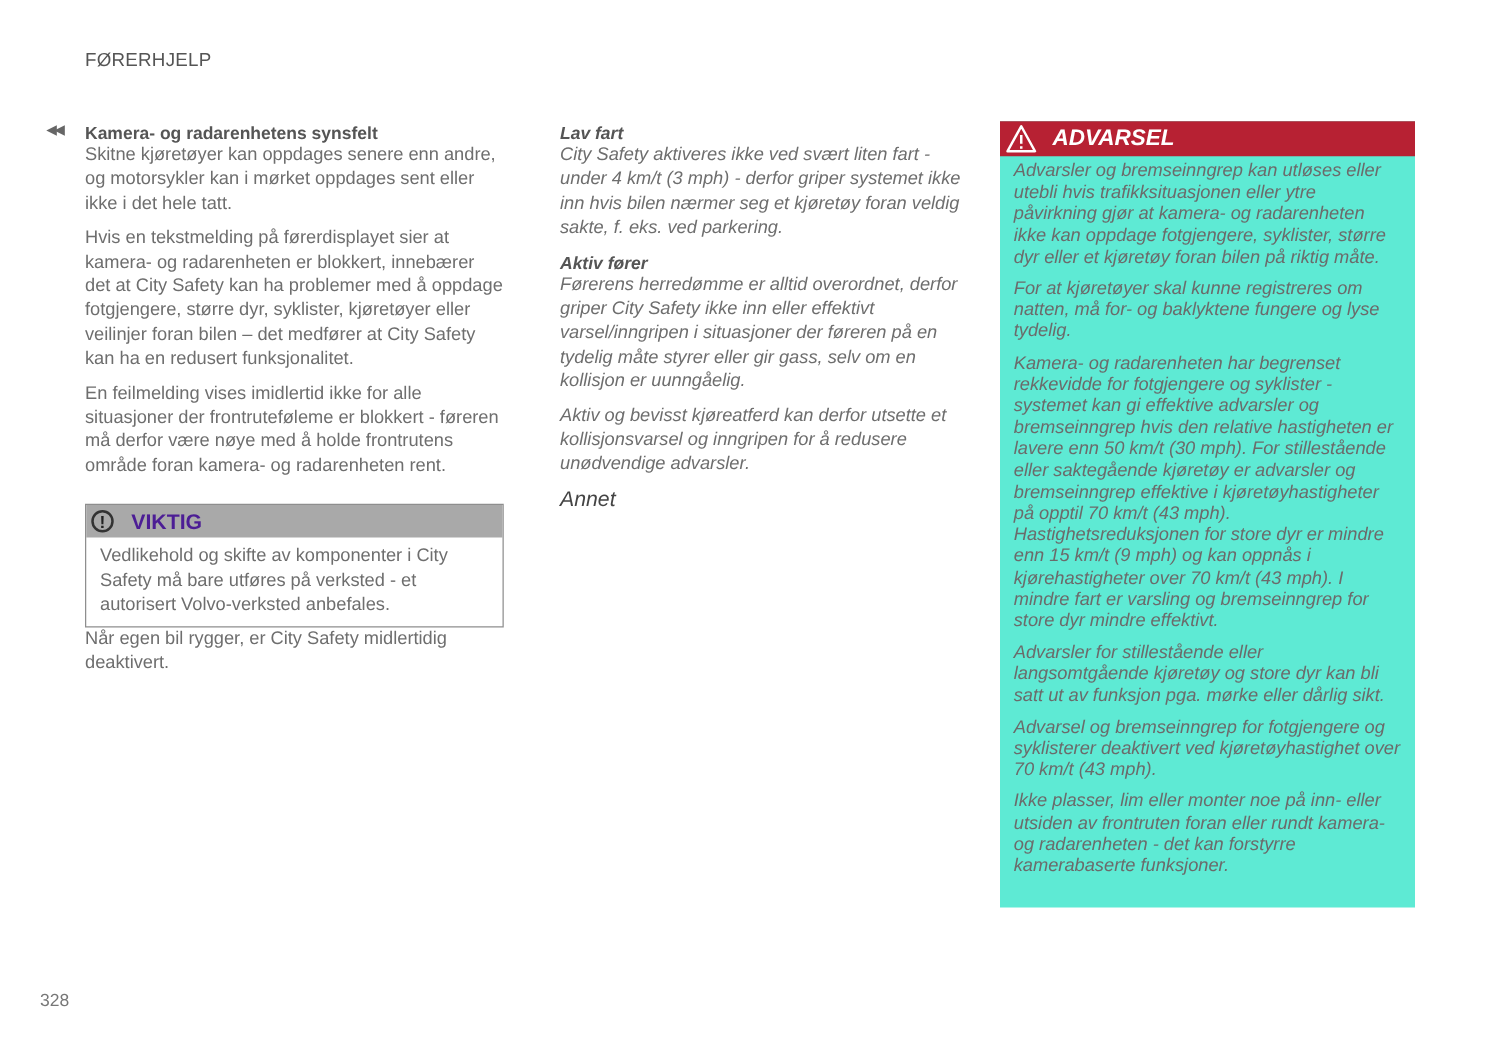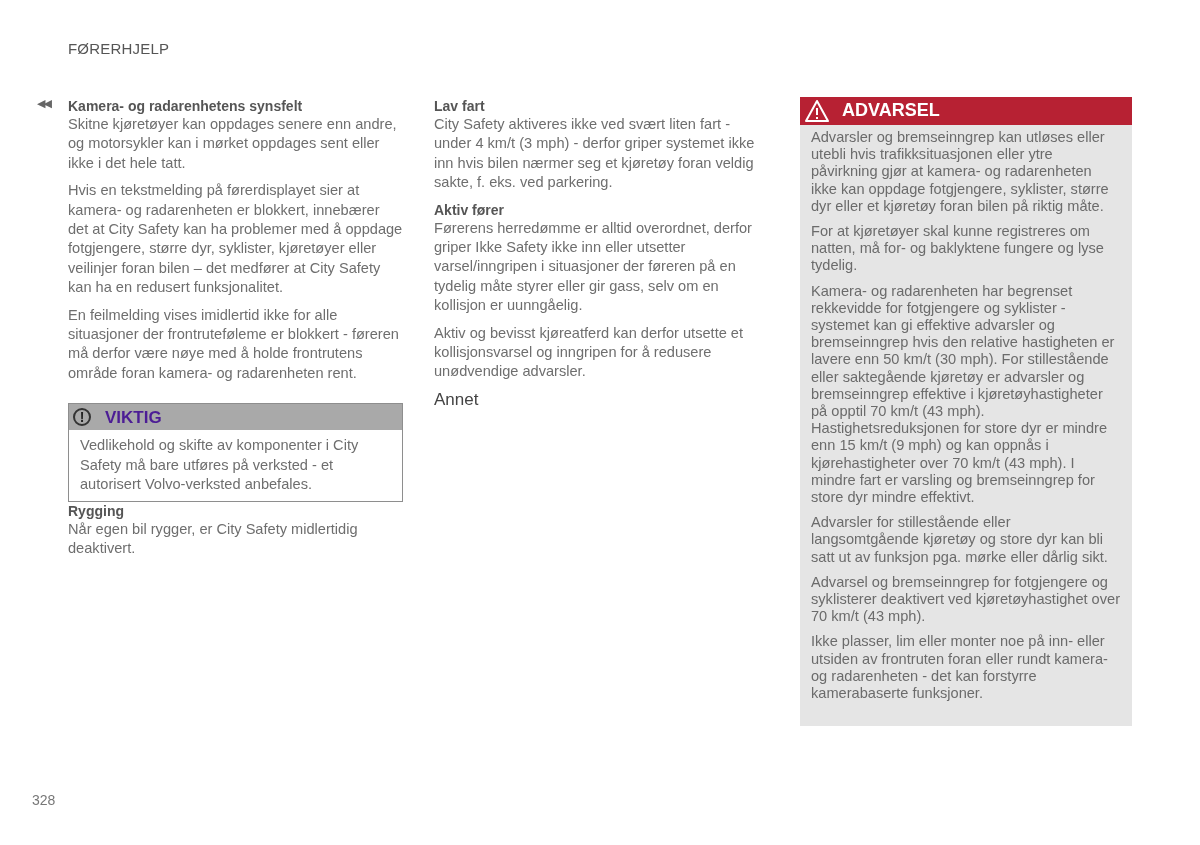--- a/index.html
+++ b/index.html
@@ -3,32 +3,32 @@
 <meta charset="utf-8">
 <style>
   html, body { margin: 0; padding: 0; }
   body {
     width: 1200px; height: 845px; background: #ffffff; position: relative; overflow: hidden;
     font-family: "Liberation Sans", sans-serif; color: #6e6e6e;
   }
   .header { position: absolute; left: 68px; top: 40px; font-size: 15px; color: #555; letter-spacing: 0.2px; }
   .col { position: absolute; top: 97px; font-size: 14.6px; line-height: 19.4px; }
   .col1 { left: 68px; width: 335px; }
-  .col2 { left: 434px; width: 335px; }
+  .col2 { left: 448px; width: 335px; font-style: italic; }
   .col3 { left: 800px; width: 332px; }
   .back-icon { position: absolute; left: 37px; top: 97px; font-size: 11px; color: #666; letter-spacing: -2px; }
   .subhead { font-weight: bold; color: #555; font-size: 14px; line-height: 18px; }
   p { margin: 0 0 8px 0; }
   .section-title { font-size: 17px; color: #444; margin: 14px 0 10px 0; }
   .viktig { border: 1px solid #8e8e8e; margin-top: 20px; }
   .viktig-head { background: #a9a9a9; height: 26px; display: flex; align-items: center; padding-left: 4px; }
   .viktig-icon { width: 18px; height: 18px; border: 2px solid #333; border-radius: 50%; display: flex; align-items: center; justify-content: center; font-weight: bold; font-size: 14px; color: #222; box-sizing: border-box; }
   .viktig-title { color: #4c1d95; font-weight: bold; font-size: 17px; margin-left: 14px; }
   .viktig-body { padding: 6px 10px 6px 11px; font-size: 14.6px; line-height: 19.4px; }
-  .advarsel { background: #e5e5e5; }
+  .advarsel { background: #5eead4; font-style: italic; }
   .advarsel-head { background: #b72133; height: 28px; display: flex; align-items: center; padding-left: 4px; }
   .advarsel-icon { width: 26px; height: 24px; }
   .advarsel-title { color: #fff; font-weight: bold; font-size: 18px; margin-left: 12px; }
   .advarsel-body { padding: 4px 11px 8px 11px; font-size: 14.6px; line-height: 17.2px; color: #6b6b6b; }
   .advarsel-body p { margin-bottom: 8px; }
   .page-num { position: absolute; left: 32px; top: 792px; font-size: 14px; color: #777; }
 </style>
 </head>
 <body>
 
@@ -43,29 +43,28 @@
   <p>En feilmelding vises imidlertid ikke for alle situasjoner der frontruteføleme er blokkert - føreren må derfor være nøye med å holde frontrutens område foran kamera- og radarenheten rent.</p>
 
   <div class="viktig">
     <div class="viktig-head">
       <div class="viktig-icon">!</div>
       <span class="viktig-title">VIKTIG</span>
     </div>
     <div class="viktig-body">Vedlikehold og skifte av komponenter i City Safety må bare utføres på verksted - et autorisert Volvo-verksted anbefales.</div>
   </div>
 
-  <div class="subhead">Rygging</div>
   <p>Når egen bil rygger, er City Safety midlertidig deaktivert.</p>
 </div>
 
 <div class="col col2">
   <div class="subhead">Lav fart</div>
   <p>City Safety aktiveres ikke ved svært liten fart - under 4 km/t (3 mph) - derfor griper systemet ikke inn hvis bilen nærmer seg et kjøretøy foran veldig sakte, f. eks. ved parkering.</p>
   <div class="subhead">Aktiv fører</div>
-  <p>Førerens herredømme er alltid overordnet, derfor griper Ikke Safety ikke inn eller utsetter varsel/inngripen i situasjoner der føreren på en tydelig måte styrer eller gir gass, selv om en kollisjon er uunngåelig.</p>
+  <p>Førerens herredømme er alltid overordnet, derfor griper City Safety ikke inn eller effektivt varsel/inngripen i situasjoner der føreren på en tydelig måte styrer eller gir gass, selv om en kollisjon er uunngåelig.</p>
   <p>Aktiv og bevisst kjøreatferd kan derfor utsette et kollisjonsvarsel og inngripen for å redusere unødvendige advarsler.</p>
   <div class="section-title" style="margin-top:2px;">Annet</div>
 </div>
 
 <div class="col col3">
   <div class="advarsel">
     <div class="advarsel-head">
       <svg class="advarsel-icon" viewBox="0 0 26 24">
         <path d="M13 2 L24 22 L2 22 Z" fill="none" stroke="#fff" stroke-width="2" stroke-linejoin="round"></path>
         <rect x="12" y="9" width="2" height="7" fill="#fff"></rect>

